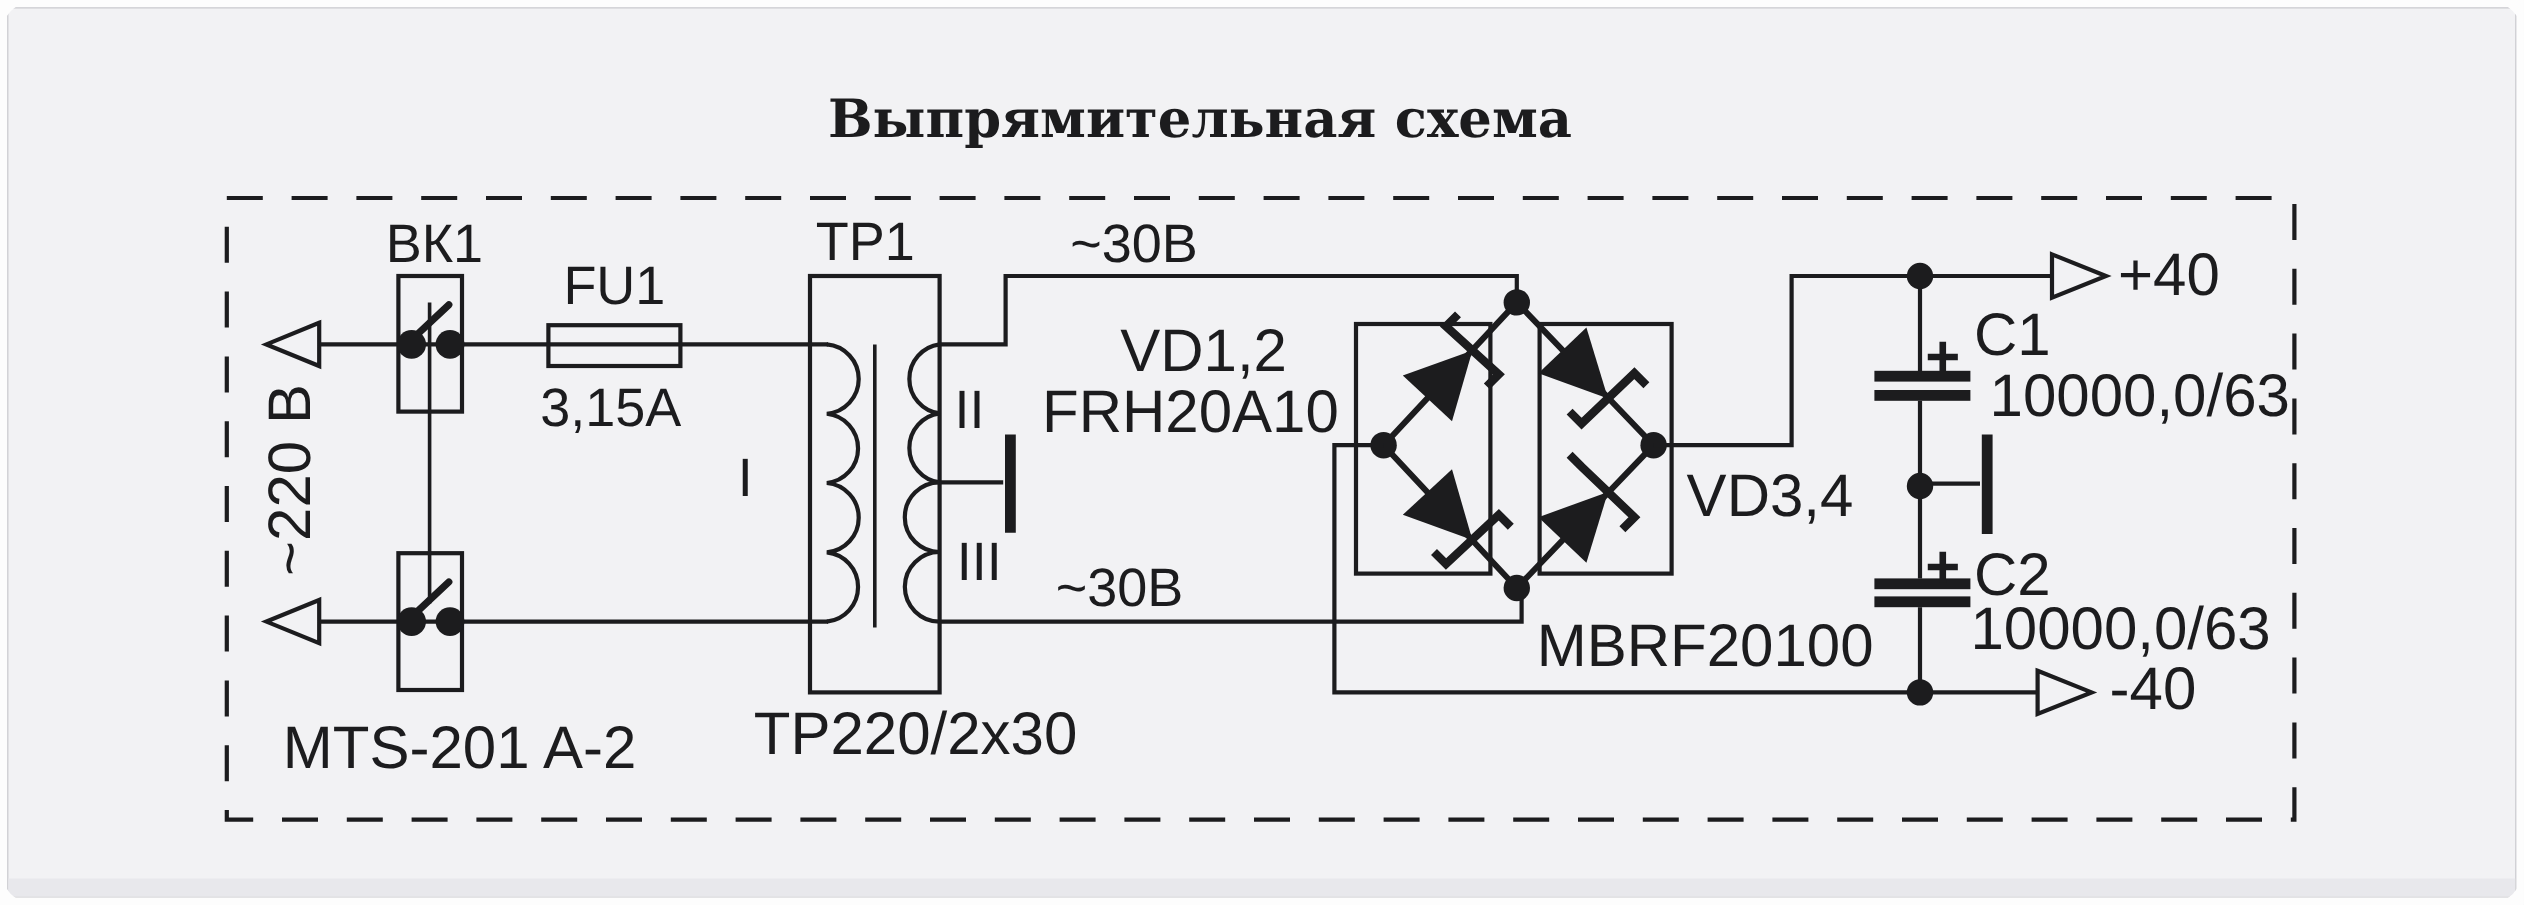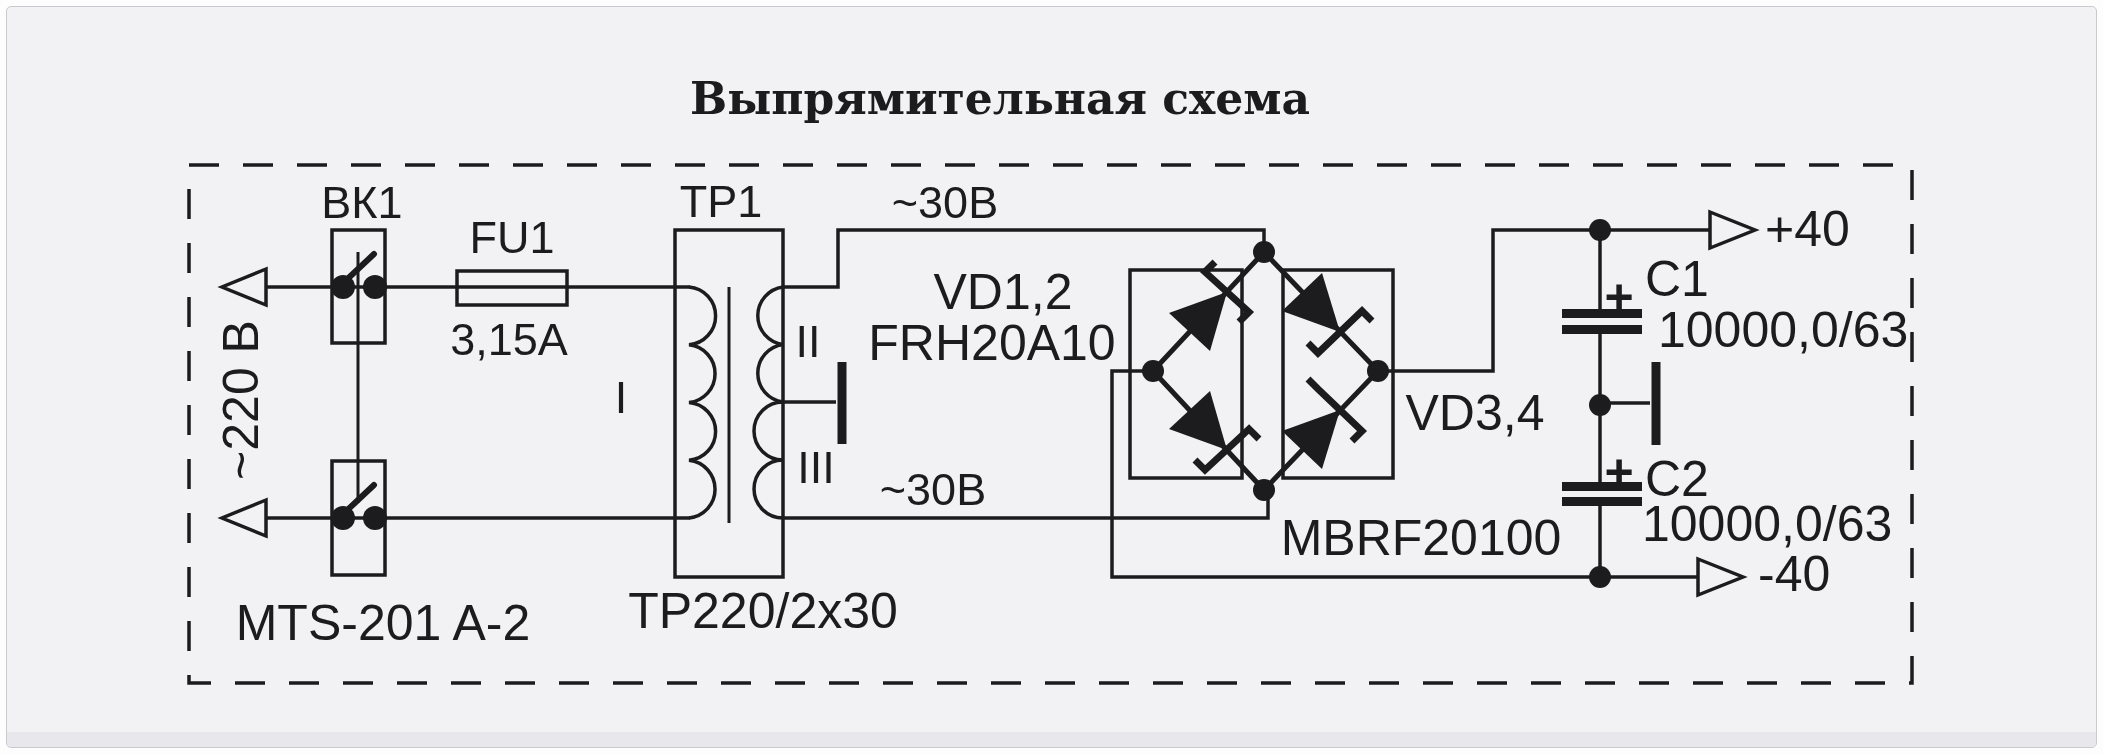--- a/index.html
+++ b/index.html
@@ -1,18 +1,18 @@
 <!DOCTYPE html>
 <html style="--ink: #1c1c1e; --bg: #f2f2f4; --frame: #c9c9ce; --strip: #e8e8ec;"><head>
 <meta charset="utf-8">
 <style>
   :root{ --ink:#1c1c1e; --bg:#f2f2f4; --frame:#c9c9ce; --strip:#e8e8ec; }
   html,body{margin:0;padding:0;background:#fdfdfd;}
   #stage{position:relative;width:2103px;height:754px;background:#fdfdfd;overflow:hidden;
-         font-family:"Liberation Sans","DejaVu Sans",sans-serif;}
+         font-family:"Liberation Sans","DejaVu Sans",sans-serif;border-radius:31px;}
   #card{position:absolute;left:6px;top:6px;right:6px;bottom:6px;background:var(--bg);
         border:1px solid var(--frame);border-radius:5px;}
   #bottom-strip{position:absolute;left:0;right:0;bottom:0;height:15px;background:var(--strip);
         border-radius:0 0 5px 5px;}
   svg{position:absolute;left:0;top:0;}
   .wire{stroke:var(--ink);stroke-width:3.5;fill:none;}
   .thin{stroke:var(--ink);stroke-width:3;fill:none;}
   .box{stroke:var(--ink);stroke-width:3.5;fill:none;}
   .diag{stroke:var(--ink);stroke-width:5;fill:none;}
   .lever{stroke:var(--ink);stroke-width:6;fill:none;stroke-linecap:round;}

